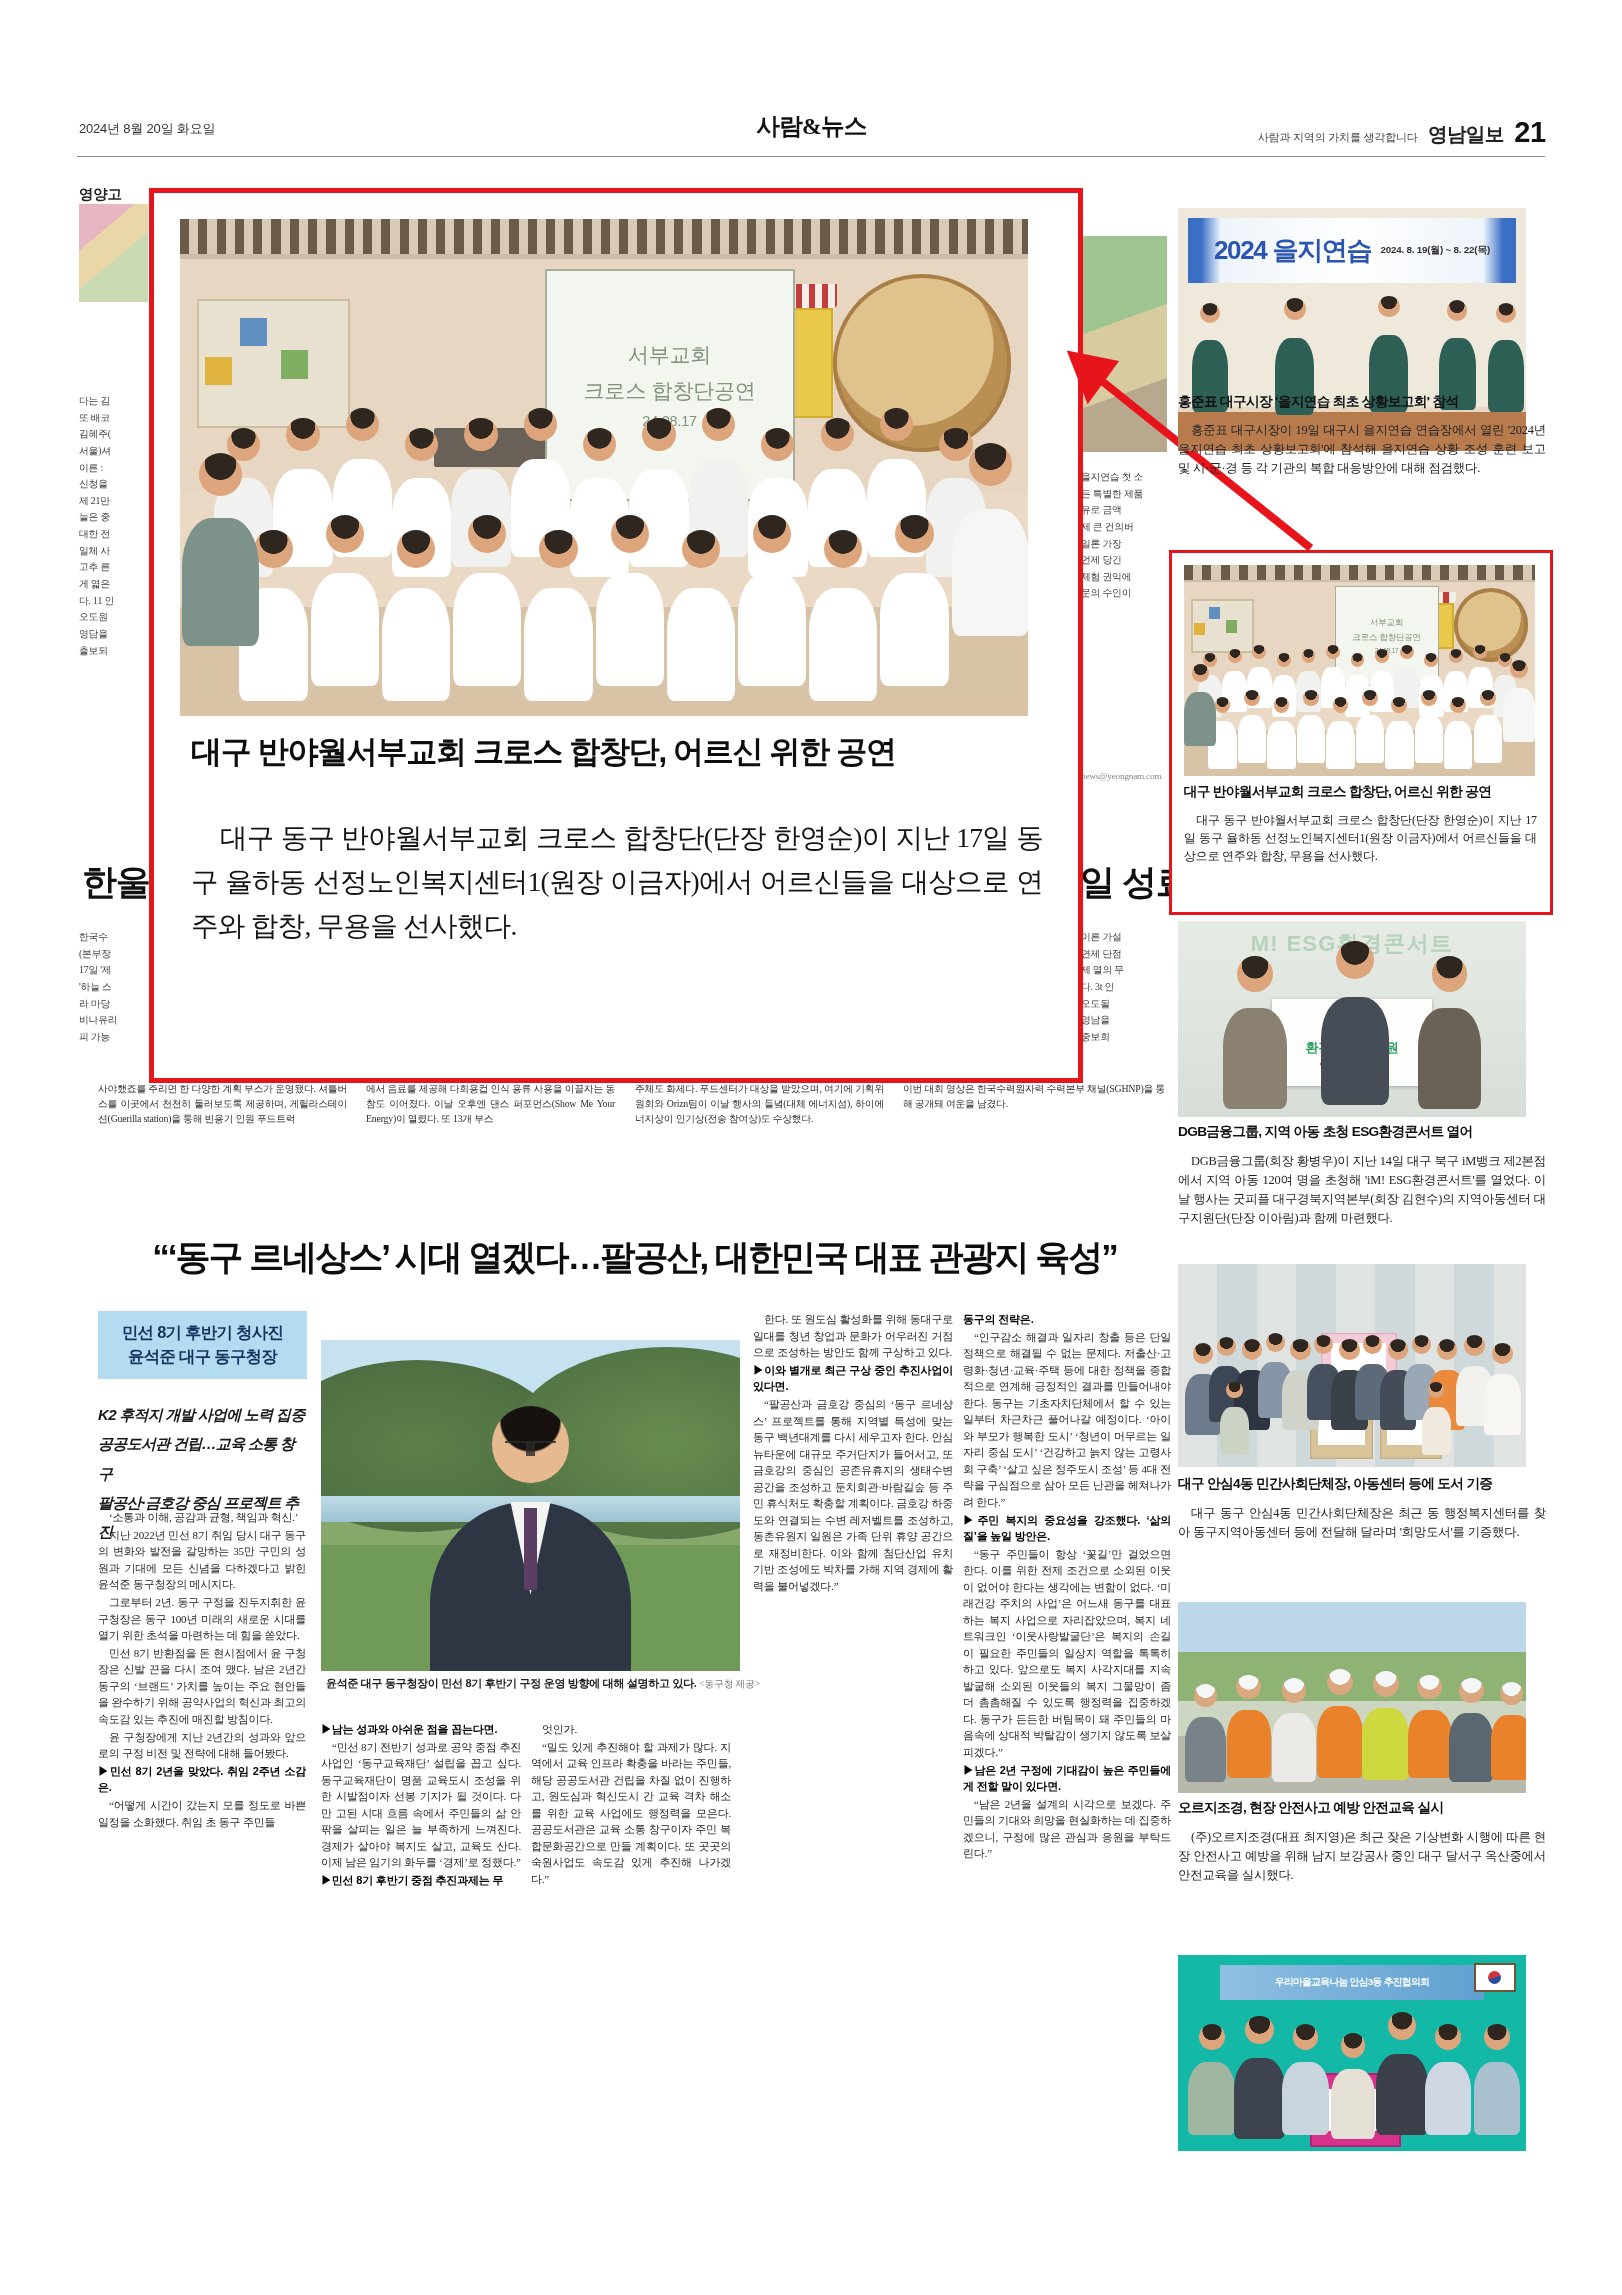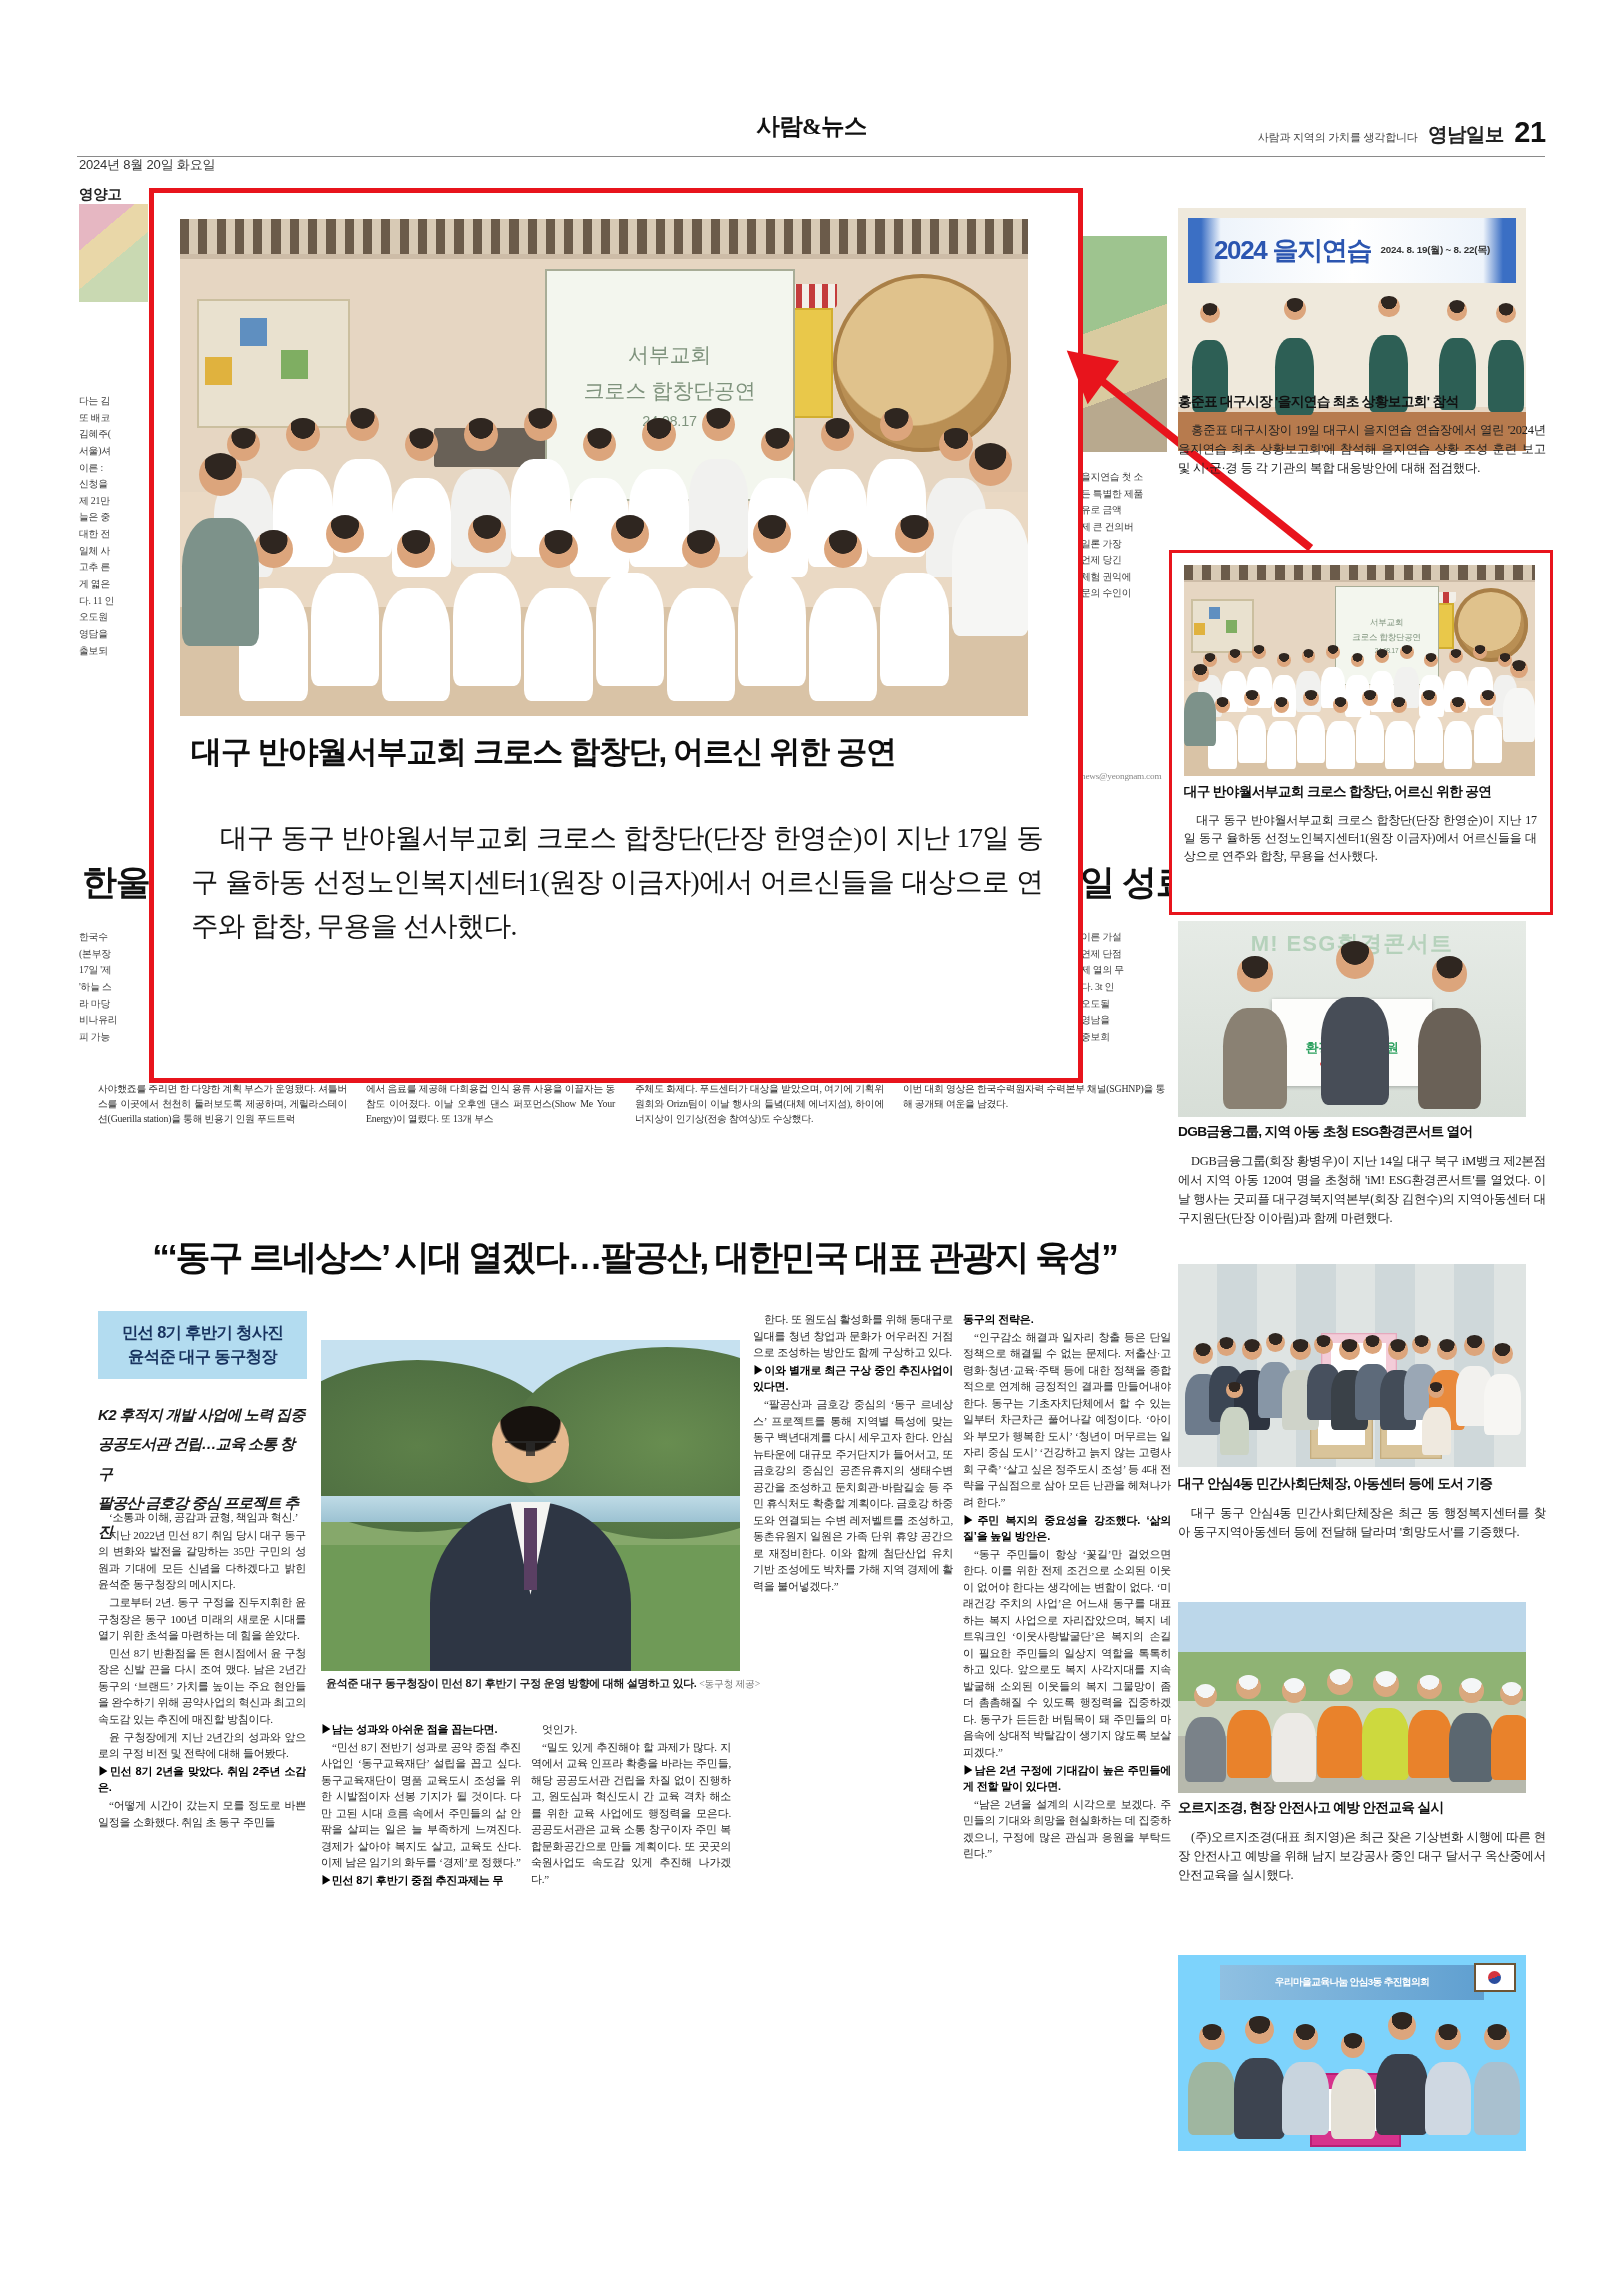--- a/index.html
+++ b/index.html
@@ -1,21 +1,21 @@
 <!DOCTYPE html>
 <html style="font-size:10.5px"><head>
 <meta charset="utf-8">
 <style>
   html,body{margin:0;padding:0;background:#ffffff;}
   #page{position:relative;width:1623px;height:2295px;background:#fff;overflow:hidden;
         font-family:"Liberation Serif",serif;color:#222;letter-spacing:-0.2px;}
   .abs{position:absolute;}
   .sans{font-family:"Liberation Sans",sans-serif;}
   
-  .hdr-date{left:79px;top:120px;font-size:13px;color:#333;margin-top:36px;}
+  .hdr-date{left:79px;top:120px;font-size:13px;color:#333;}
   .hdr-section{left:0;right:0;top:110px;text-align:center;font-size:23.6px;font-weight:bold;color:#111;letter-spacing:-0.7px;}
   .hdr-right{right:77px;top:116px;display:flex;align-items:flex-end;gap:10.5px;}
   .hdr-slogan{font-size:11px;color:#444;padding-bottom:3.9px;}
   .hdr-mast{font-size:19.6px;font-weight:bold;color:#222;letter-spacing:-0.7px;padding-bottom:1.3px;}
   .hdr-page{font-size:29px;font-weight:bold;color:#111;}
   .hdr-rule{left:77px;top:156px;width:1468px;height:1.3px;background:#8a8a8a;}
   
   .photo{position:absolute;overflow:hidden;}
   .person{position:absolute;}
   .person::before{content:"";position:absolute;left:22%;top:0;width:56%;padding-top:56%;border-radius:50%;
@@ -81,21 +81,21 @@
   .esg-logos i:last-child{background:#f5a623;}
   .ansim{left:1178px;top:1264px;width:348px;height:203px;
     background:repeating-linear-gradient(90deg,#dfe4e3 0 39px,#cfd8da 39px 79px);}
   .an-boxes i{position:absolute;bottom:4%;width:18%;height:26%;background:#d9c49a;box-shadow:inset 0 0 0 1.3px #c4ad80;}
   .an-boxes i::after{content:"";position:absolute;left:12%;top:18%;width:76%;height:55%;background:#fff;}
   .an-box1{left:38%;} .an-box2{left:58%;}
   .an-sign{position:absolute;left:41%;top:34%;width:22%;height:26%;background:#f3ccd8;box-shadow:inset 0 0 0 1.3px #e5a9bd;}
   .an-sign::after{content:"";position:absolute;left:14%;top:18%;width:72%;height:58%;background:#fff;}
   .oreuji{left:1178px;top:1602px;width:348px;height:191px;
     background:linear-gradient(#bcd7ea 0 26%,#8fb374 26% 52%,#cdd6c2 52% 70%,#b7b9ad 70%);}
-  .maeul{left:1178px;top:1955px;width:348px;height:196px;background:#7dd3fc;}
+  .maeul{left:1178px;top:1955px;width:348px;height:196px;background:#14b8a6;}
   .ma-banner{position:absolute;left:12%;top:5%;width:76%;height:18%;background:linear-gradient(90deg,#8fc0e2,#5f9fd0);
     display:flex;align-items:center;justify-content:center;font-family:"Liberation Sans",sans-serif;font-weight:bold;
     font-size:9.8px;color:#fff;letter-spacing:-0.7px;}
   .ma-flag{position:absolute;right:3%;top:4%;width:12%;height:15%;background:#fff;box-shadow:inset 0 0 0 2px #6d5536;}
   .ma-flag::after{content:"";position:absolute;left:34%;top:28%;width:32%;padding-top:32%;border-radius:50%;
     background:linear-gradient(160deg,#d4343e 0 50%,#2b4d9e 50%);}
   .ma-sign{position:absolute;left:38%;bottom:2%;width:26%;height:38%;background:#d6328c;box-shadow:inset 0 0 0 2px #b81e74;}
   .ma-sign::after{content:"";position:absolute;left:12%;top:22%;width:76%;height:56%;background:#fff;}
   
   .frag{color:#3c3c3c;font-size:9.8px;line-height:1.7;white-space:pre-line;}

